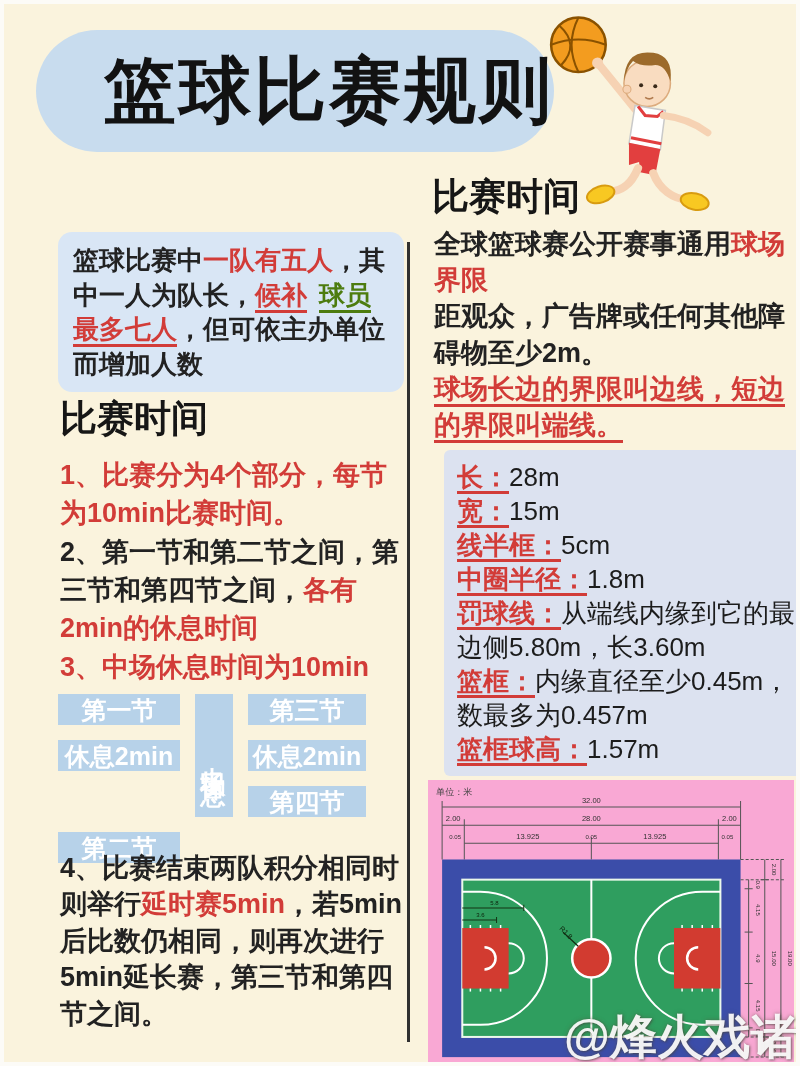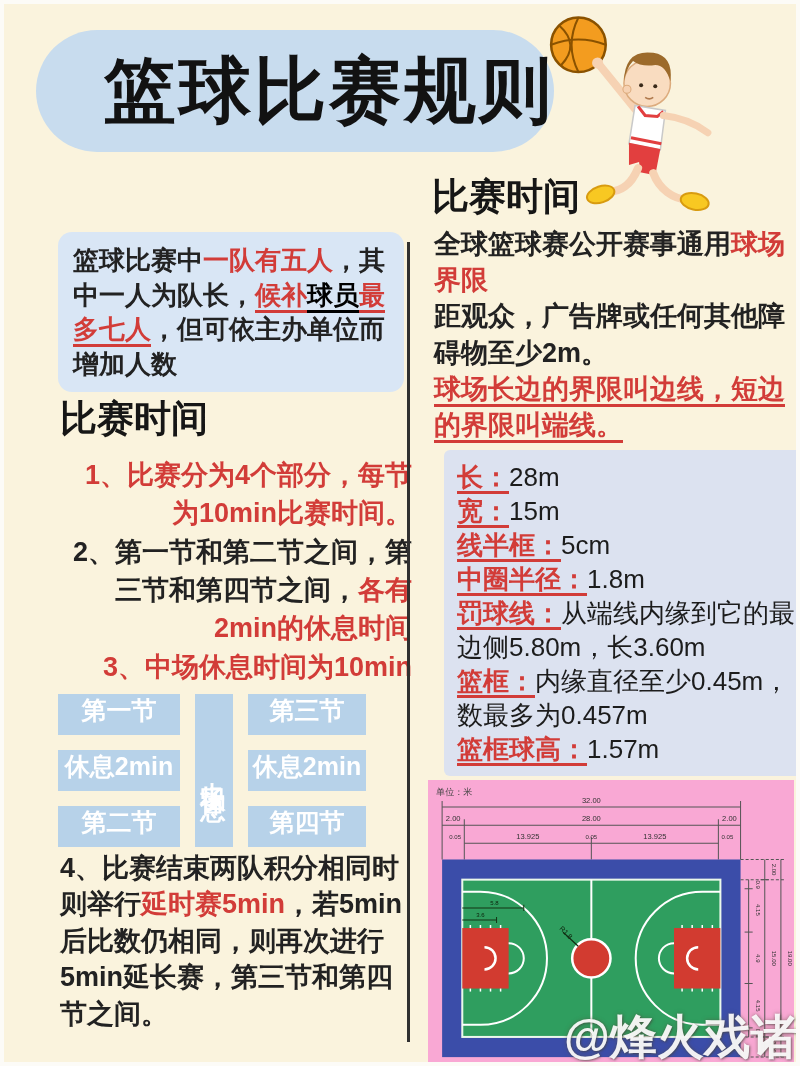--- a/index.html
+++ b/index.html
@@ -16,35 +16,35 @@
     display:flex;align-items:center;justify-content:flex-end;
   }
   .title-pill .t{
     font-size:72px;font-weight:900;color:#121212;letter-spacing:3px;white-space:nowrap;
   }
   .h2{position:absolute;font-size:37px;font-weight:900;color:#161616;white-space:nowrap;}
   .rich{font-weight:600;}
   .seg-black{color:#222;}
   .seg-red{color:#d23c38;}
   .seg-red-u{color:#d23c38;text-decoration:underline;text-decoration-thickness:3px;text-underline-offset:6px;}
-  .seg-black-u{color:#000000;text-decoration:underline;text-decoration-thickness:3px;text-underline-offset:6px;}
+  .seg-black-u{color:#4d7c0f;text-decoration:underline;text-decoration-thickness:3px;text-underline-offset:6px;margin-left:12px;}
   .team-box{
     position:absolute;left:54px;top:228px;width:346px;box-sizing:border-box;
     background:#d9e6f5;border-radius:14px;padding:11px 15px;
     font-size:26px;line-height:1.33;
   }
   .rules{position:absolute;left:56px;top:452px;width:352px;font-size:27px;line-height:1.42;}
-  .rules p{margin:0;text-align:right;}
+  .rules p{margin:0;}
   .schedule{
     position:absolute;left:54px;top:690px;
     display:grid;grid-template-columns:122px 38px 118px;column-gap:15px;row-gap:15px;
   }
   .badge{
     background:#b7d2e9;color:#ffffff;font-weight:800;font-size:25px;
-    height:41px;line-height:33px;text-align:center;white-space:nowrap;
+    height:31px;line-height:33px;text-align:center;white-space:nowrap;
   }
   .badge.c1{grid-column:1;}
   .badge.c3{grid-column:3;}
   .badge.mid{
     grid-column:2;grid-row:1/4;height:auto;line-height:normal;
     display:flex;align-items:center;justify-content:center;
     writing-mode:vertical-rl;text-orientation:upright;letter-spacing:5px;
   }
   .rule4{position:absolute;left:56px;top:846px;width:354px;font-size:27px;line-height:1.35;}
   .divider{position:absolute;left:403px;top:238px;width:3px;height:800px;background:#303030;}
@@ -122,22 +122,22 @@
     <p class="rich"><span class="seg-black">2、第一节和第二节之间，第三节和第四节之间，</span><span class="seg-red">各有2min的休息时间</span></p>
     <p class="rich"><span class="seg-red">3、中场休息时间为10min</span></p>
   </div>
 
   <div class="schedule">
     <div class="badge c1">第一节</div>
     <div class="badge mid">中场休息</div>
     <div class="badge c3">第三节</div>
     <div class="badge c1">休息2min</div>
     <div class="badge c3">休息2min</div>
+    <div class="badge c3">第四节</div>
     <div class="badge c1">第二节</div>
-    <div class="badge c3">第四节</div>
   </div>
 
   <div class="rule4 rich"><span class="seg-black">4、比赛结束两队积分相同时则举行</span><span class="seg-red">延时赛5min</span><span class="seg-black">，若5min后比数仍相同，则再次进行5min延长赛，第三节和第四节之间。</span></div>
 
   <div class="divider"></div>
 
   <div class="intro">
     <p class="rich"><span class="seg-black">全球篮球赛公开赛事通用</span><span class="seg-red">球场界限</span></p>
     <p class="rich"><span class="seg-black">距观众，广告牌或任何其他障碍物至少2m。</span></p>
     <p class="rich"><span class="seg-red-u">球场长边的界限叫边线，短边的界限叫端线。</span></p>

